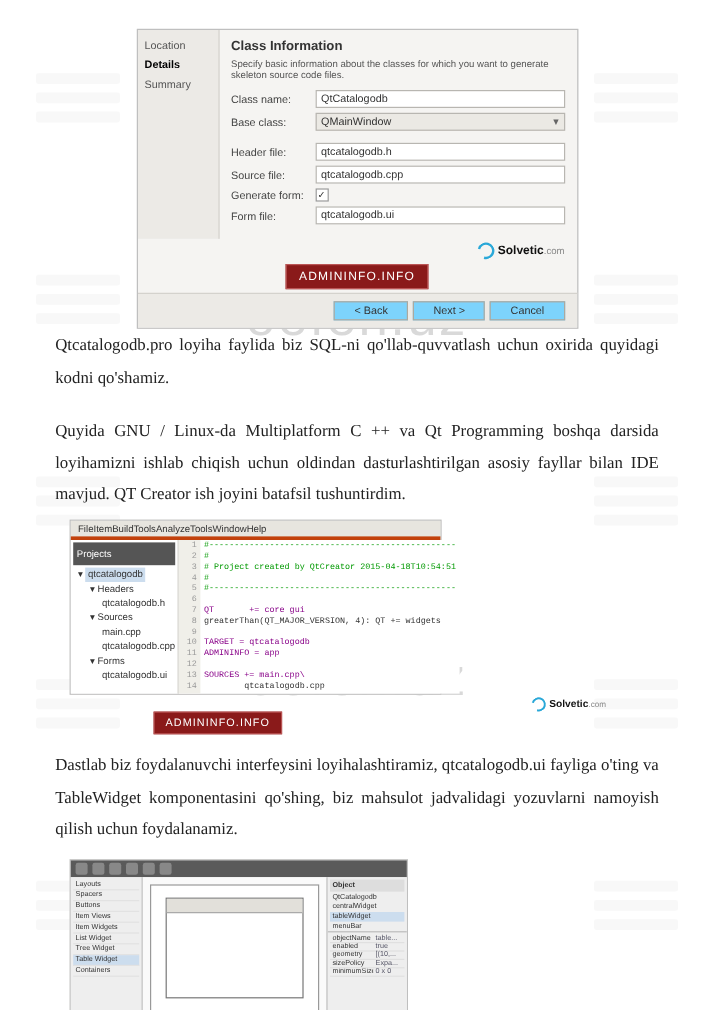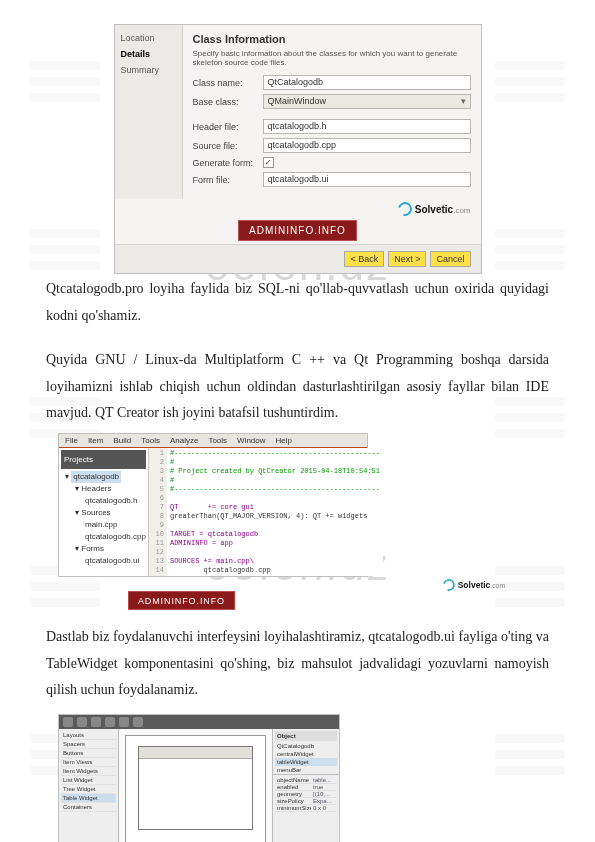--- a/index.html
+++ b/index.html
@@ -30,38 +30,38 @@
 .s1-main{flex:1;padding:8px 10px}
 .s1-title{font-weight:700;font-size:11px;margin-bottom:4px}
 .s1-desc{font-size:8px;color:#555;margin-bottom:8px}
 .s1-row{display:flex;align-items:center;margin-bottom:4px}
 .s1-lbl{width:70px;color:#444}
 .s1-inp{flex:1;height:15px;background:#fff;border:1px solid #b8b6b1;padding:0 4px;line-height:13px;font-size:9px}
 .s1-sel{flex:1;height:15px;background:#ebe9e4;border:1px solid #b8b6b1;padding:0 4px;line-height:13px;font-size:9px;position:relative}
 .s1-sel::after{content:"▾";position:absolute;right:4px;top:0;color:#666}
 .s1-chk{width:11px;height:11px;border:1px solid #999;background:#fff;display:inline-block;margin-right:5px;text-align:center;line-height:9px;font-size:8px}
 .s1-btns{display:flex;justify-content:flex-end;gap:4px;padding:6px 10px;border-top:1px solid #d4d2cd;background:#eceae6}
-.s1-btn{padding:2px 5px;background:#fde047;border:1px solid #aca99f;font-size:9px}
+.s1-btn{padding:2px 16px;background:#7dd3fc;border:1px solid #aca99f;font-size:9px}
 
 .solv{display:flex;align-items:center;justify-content:flex-end;gap:3px;margin:3px 10px 4px 0}
 .solv-logo{width:14px;height:14px;border:2px solid #2aa8d8;border-radius:50%;border-left-color:transparent;transform:rotate(-30deg)}
 .solv-txt{font-family:Arial,sans-serif;font-size:10px;color:#444}
 .solv-txt b{color:#111}
 .solv-txt i{font-size:8px;color:#888;font-style:normal}
 
 .red-banner{display:block;margin:0 auto 3px auto;background:#8a1a1a;color:#fff;font-family:Arial,sans-serif;font-size:10px;letter-spacing:1px;padding:4px 10px;border:1px solid #b55;width:max-content}
 
 
 .para{text-align:justify;line-height:1.9;margin:18px 0 0 0;font-size:14px}
 .para2{margin-top:2px}
 .codeln{margin:2px 0 8px 0}
 
 
 .shot2{width:310px;margin:6px 0 2px 12px}
-.s2-mbar{background:#e7e5df;padding:2px 6px;font-size:8px;display:flex;gap:10px;border-bottom:1px solid #c2410c}
+.s2-mbar{background:#e7e5df;padding:2px 6px;font-size:8px;display:flex;border-bottom:3px solid #c2410c}
 .s2-body{display:flex;height:128px}
 .s2-tree{width:115px;background:#fff;border-right:1px solid #cac7c0;font-size:8px;padding:2px}
 .s2-tree .hdr{background:#555;color:#fff;padding:5px 3px;margin-bottom:2px}
 .s2-tree .node{padding-left:4px;line-height:12px;white-space:nowrap}
 .s2-tree .ind1{padding-left:14px}
 .s2-tree .ind2{padding-left:24px}
 .s2-tree .sel{background:#cde;display:inline-block;padding:0 2px}
 .s2-ed{flex:1;display:flex;font-family:"Courier New",monospace;font-size:7px;background:#fff}
 .s2-gut{width:18px;background:#f0efe9;color:#999;text-align:right;padding:1px 3px 0 0;line-height:9px}
 .s2-code{flex:1;padding:1px 3px;line-height:9px;white-space:pre;color:#333}

